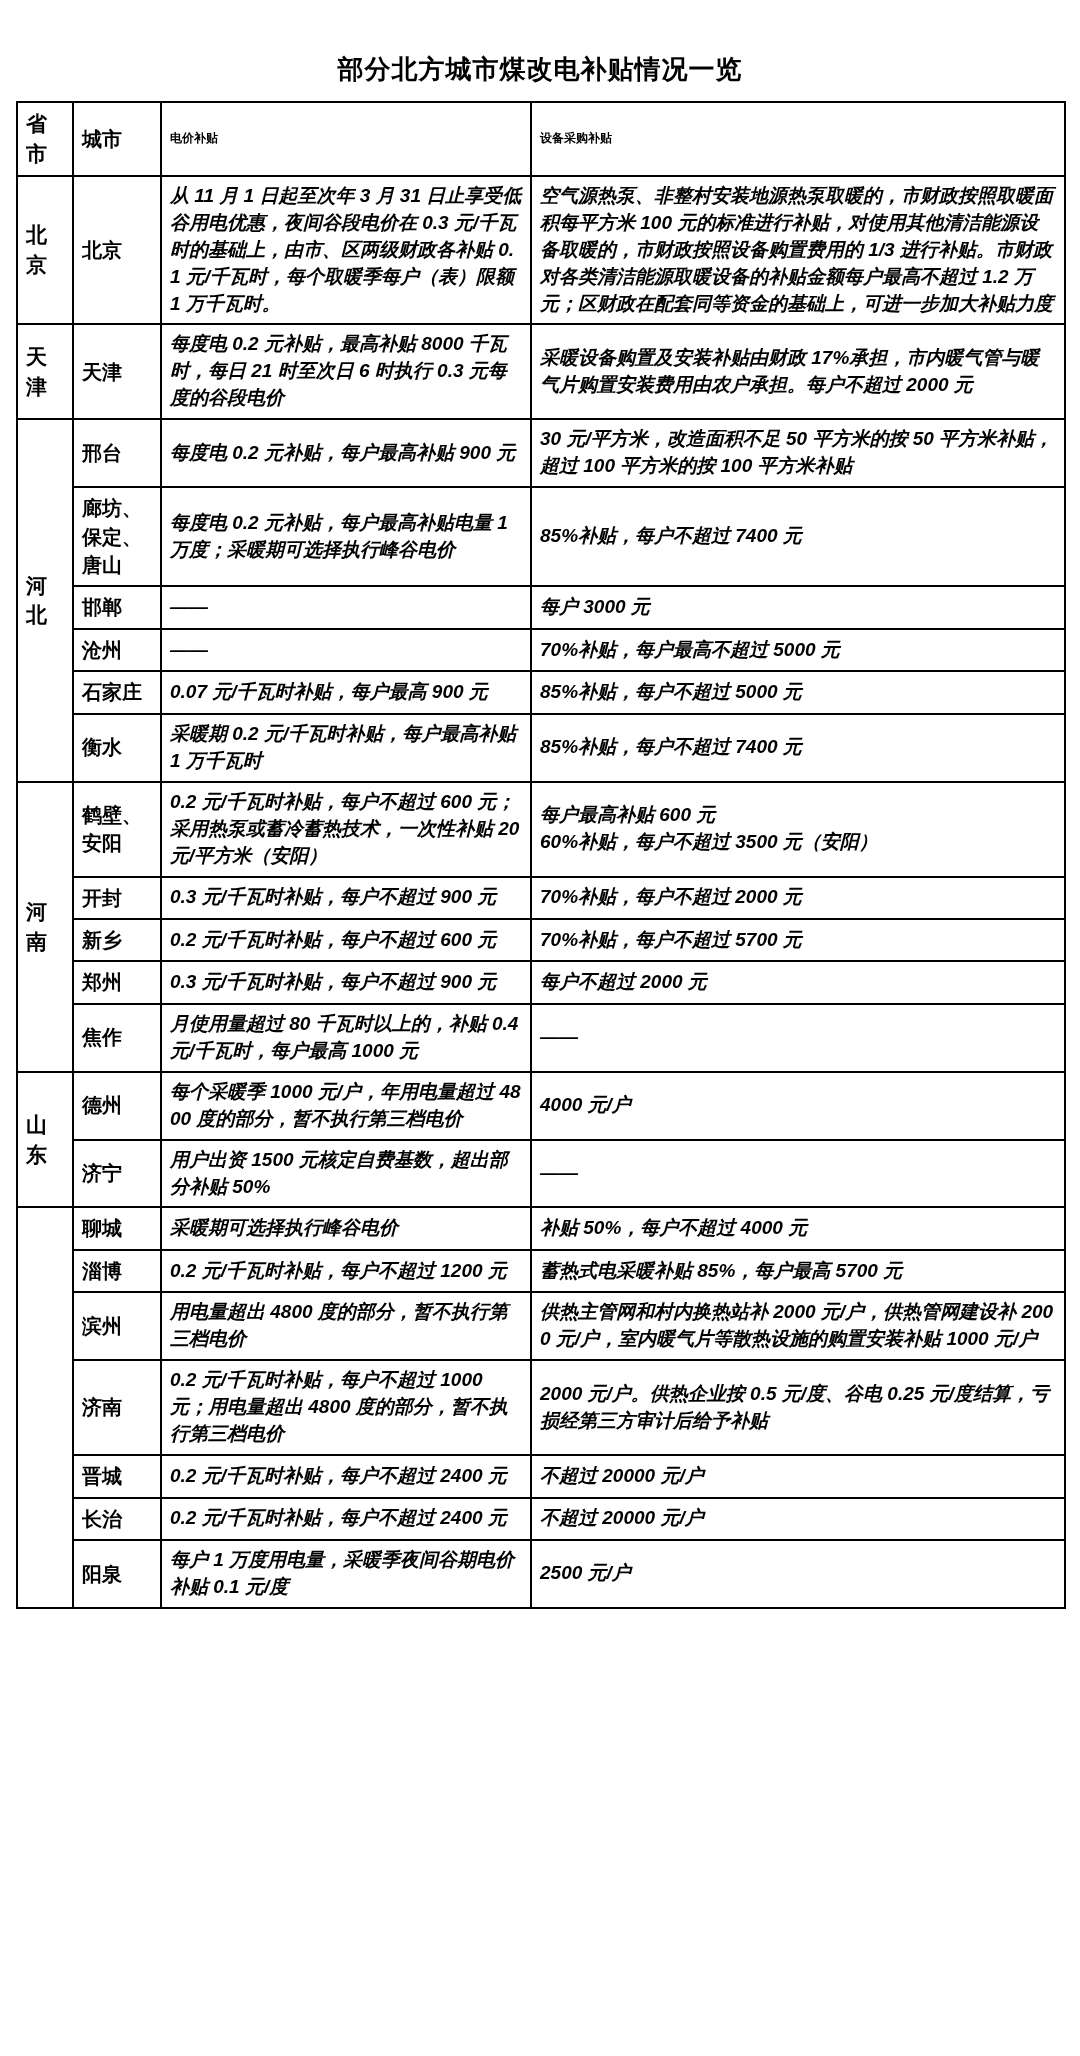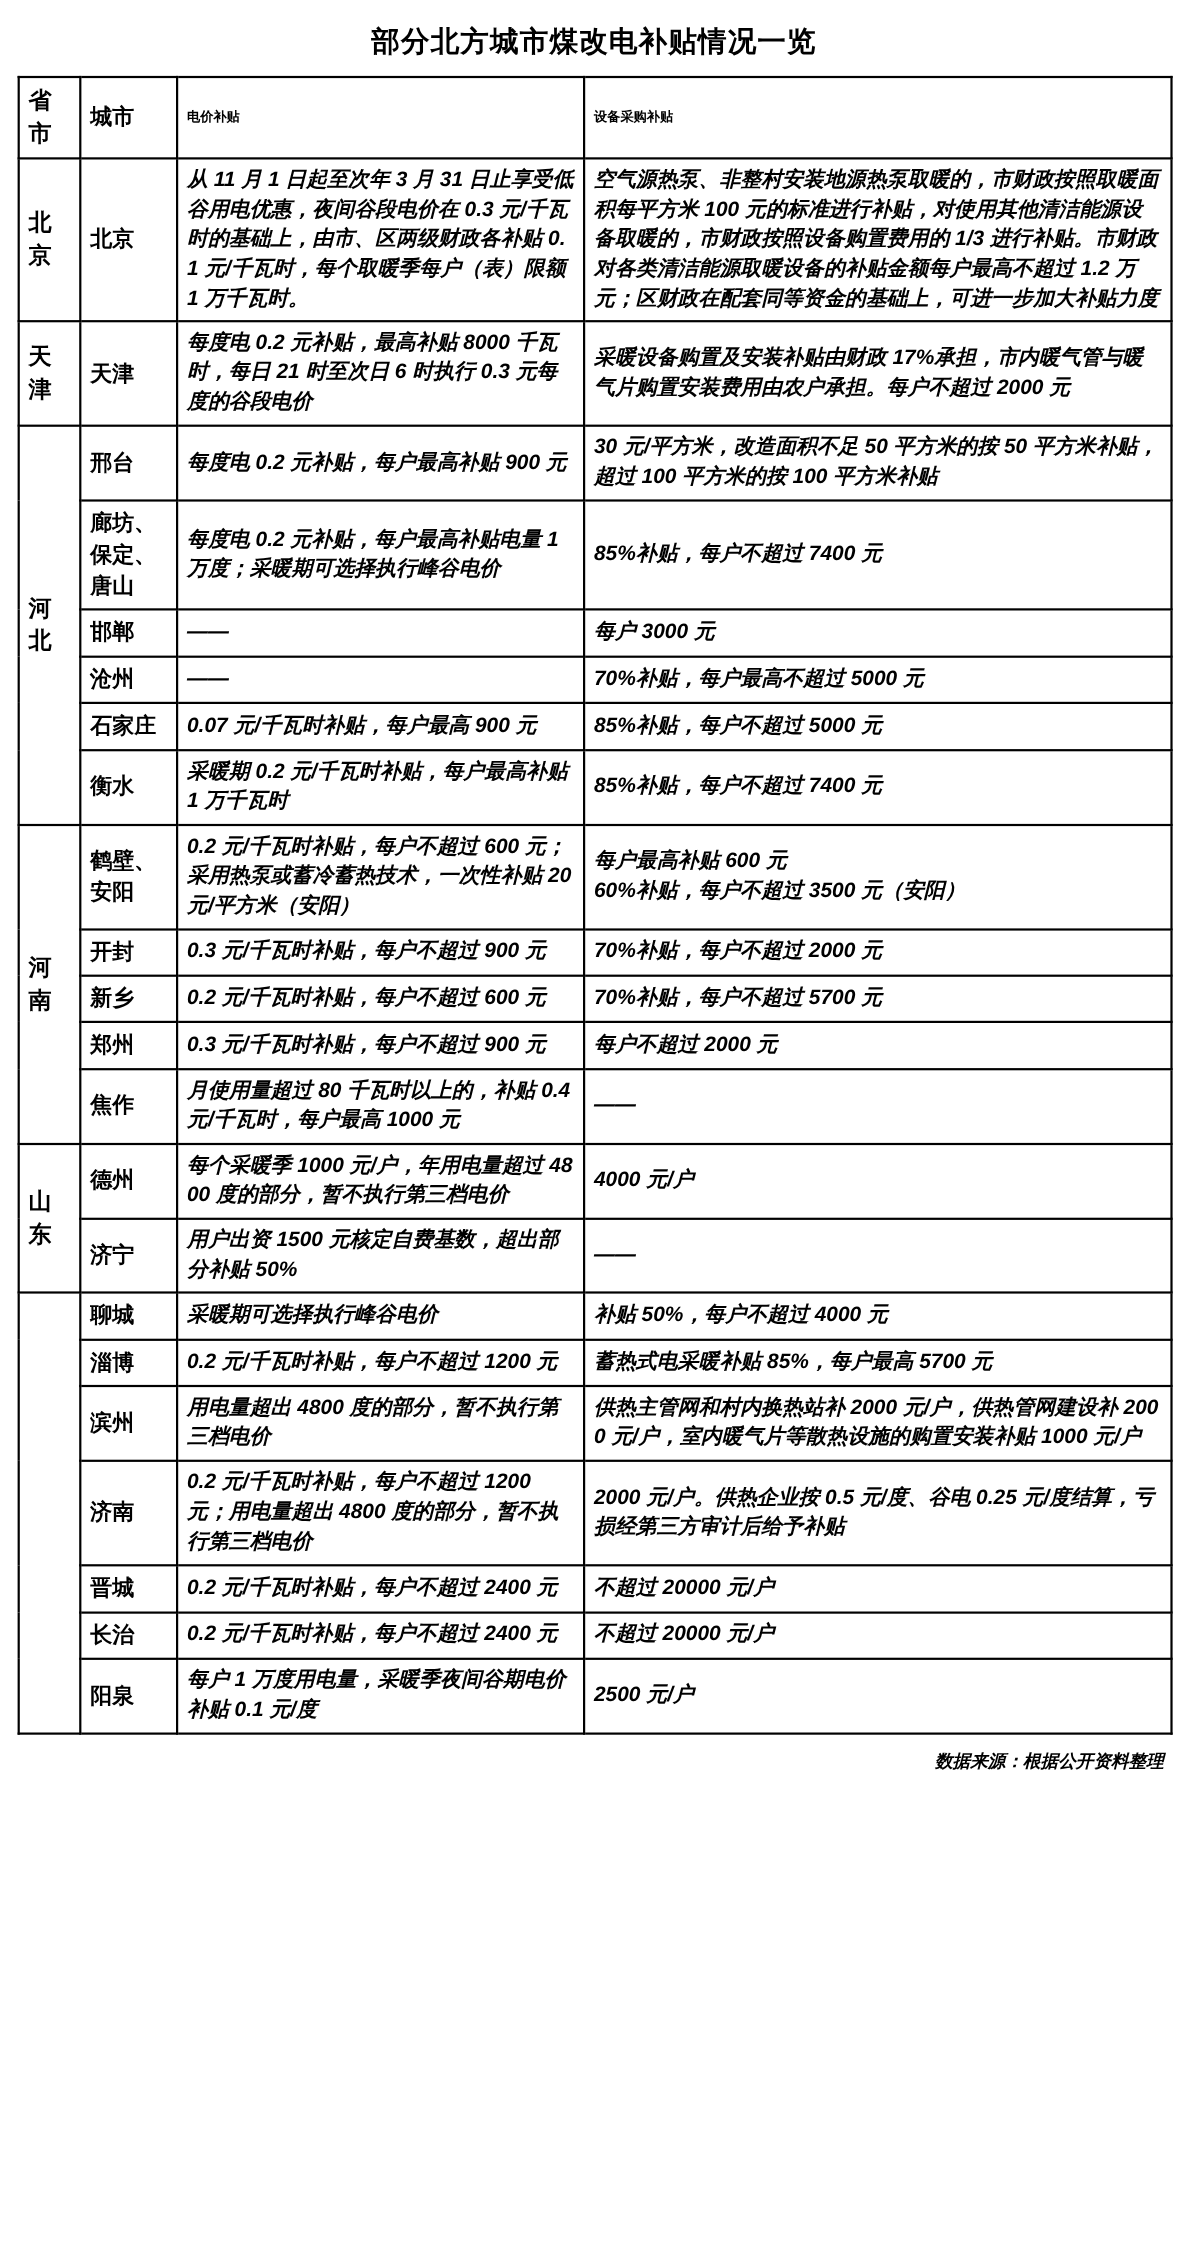--- a/index.html
+++ b/index.html
@@ -10,20 +10,21 @@
   body {
     width: 1080px;
     min-height: 2056px;
     font-family: "Liberation Sans", "DejaVu Sans", sans-serif;
     color: #000000;
   }
   .page {
     width: 1080px;
     box-sizing: border-box;
     padding: 14px 16px 10px 16px;
+    margin-top: 32px;
   }
   .title {
     text-align: center;
     font-size: 26px;
     font-weight: bold;
     letter-spacing: 1px;
     margin: 6px 0 14px 0;
   }
   table.subsidy {
     width: 1048px;
@@ -190,36 +191,35 @@
           <td class="cell">0.2 元/千瓦时补贴，每户不超过 1200 元</td>
           <td class="cell">蓄热式电采暖补贴 85%，每户最高 5700 元</td>
         </tr>
         <tr>
           <td class="city">滨州</td>
           <td class="cell">用电量超出 4800 度的部分，暂不执行第三档电价</td>
           <td class="cell">供热主管网和村内换热站补 2000 元/户，供热管网建设补 2000 元/户，室内暖气片等散热设施的购置安装补贴 1000 元/户</td>
         </tr>
         <tr>
           <td class="city">济南</td>
-          <td class="cell">0.2 元/千瓦时补贴，每户不超过 1200 元；用电量超出 4800 度的部分，暂不执行第三档电价</td>
+          <td class="cell">0.2 元/千瓦时补贴，每户不超过 1000 元；用电量超出 4800 度的部分，暂不执行第三档电价</td>
           <td class="cell">2000 元/户。供热企业按 0.5 元/度、谷电 0.25 元/度结算，亏损经第三方审计后给予补贴</td>
         </tr>
         <tr>
           <td class="city">晋城</td>
           <td class="cell">0.2 元/千瓦时补贴，每户不超过 2400 元</td>
           <td class="cell">不超过 20000 元/户</td>
         </tr>
         <tr>
           <td class="city">长治</td>
           <td class="cell">0.2 元/千瓦时补贴，每户不超过 2400 元</td>
           <td class="cell">不超过 20000 元/户</td>
         </tr>
         <tr>
           <td class="city">阳泉</td>
           <td class="cell">每户 1 万度用电量，采暖季夜间谷期电价补贴 0.1 元/度</td>
           <td class="cell">2500 元/户</td>
         </tr>
       </tbody>
   </table>
 
-  <div class="source">数据来源：根据公开资料整理</div>
 
 </div>
 
 </body></html>

